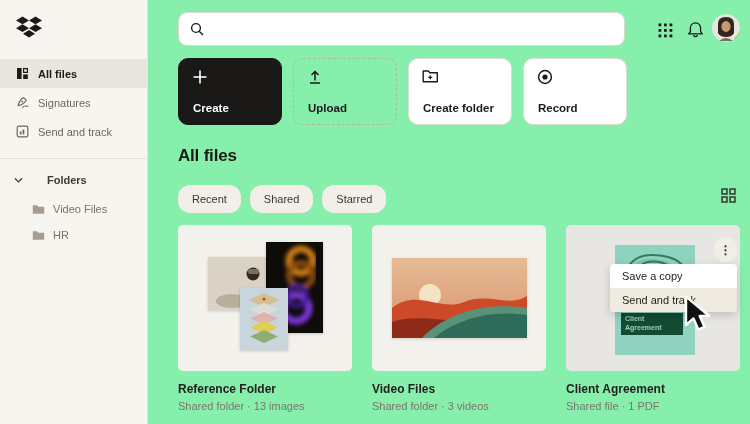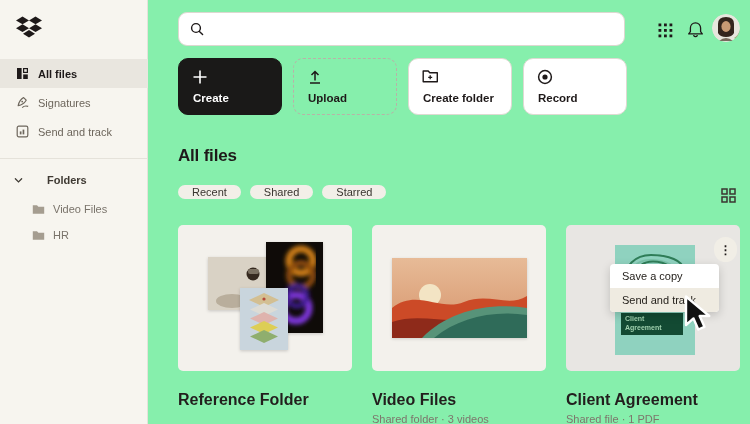--- a/index.html
+++ b/index.html
@@ -22,55 +22,55 @@
   
   .search { position:absolute; left:178px; top:12px; width:447px; height:34px; background:#ffffff; border:1px solid #dcd8d0; border-radius:9px; display:flex; align-items:center; padding:0 11px; gap:8px; }
   .search input { border:none; outline:none; flex:1; font-size:12px; background:transparent; font-family:inherit; color:#1e1919; }
   .top-icon { position:absolute; cursor:pointer; }
   .apps-icon { left:658px; top:23px; }
   .bell-icon { left:687px; top:21px; }
   .avatar { left:712px; top:14px; width:28px; height:28px; border-radius:50%; overflow:hidden; }
 
   
   .actions { position:absolute; left:178px; top:58px; display:flex; gap:11px; }
-  .action-btn { width:104px; height:57px; border-radius:10px; position:relative; cursor:pointer; background:#ffffff; border:1px solid #dedad2; }
+  .action-btn { width:104px; height:67px; border-radius:10px; position:relative; cursor:pointer; background:#ffffff; border:1px solid #dedad2; }
   .action-btn .a-icon { position:absolute; left:13px; top:10px; }
   .action-btn .a-label { position:absolute; left:14px; bottom:10px; font-size:11.5px; font-weight:700; color:#1e1919; }
   .action-btn.primary { background:#1a1918; border:1px solid #1a1918; }
   .action-btn.primary .a-label { color:#ffffff; }
   .action-btn.dashed { background:transparent; border:1px dashed #b9b2a7; }
 
   
   .page-title { position:absolute; left:178px; top:146px; font-size:17px; font-weight:700; color:#1e1919; letter-spacing:-.2px; }
   .filters { position:absolute; left:178px; top:185px; display:flex; gap:9px; }
-  .chip { height:14px; padding:4px 14px; border-radius:12px; background:#f2efe8; display:flex; align-items:center; font-size:11px; color:#39352f; cursor:pointer; }
+  .chip { height:28px; padding:4px 14px; border-radius:12px; background:#f2efe8; display:flex; align-items:center; font-size:11px; color:#39352f; cursor:pointer; }
   .view-toggle { position:absolute; left:721px; top:188px; cursor:pointer; }
 
   
   .cards { position:absolute; left:178px; top:225px; display:flex; gap:20px; }
   .card { width:174px; cursor:pointer; }
   .thumb { position:relative; width:174px; height:146px; background:#f3f1ec; border-radius:5px; overflow:hidden; }
   .card.hovered .thumb { background:#e8e6e3; }
-  .card-title { margin-top:20px; font-size:16px; font-weight:700; color:#221e1d; }
+  .card-title { margin-top:11px; font-size:12px; font-weight:700; color:#221e1d; }
   .card-meta { margin-top:4px; font-size:11px; color:#7d766c; }
 
   
   .ph { position:absolute; box-shadow:0 1px 3px rgba(0,0,0,.18); }
   .ph-a { left:30px; top:32px; width:78px; height:53px; background:#d9d2c5; }
   .ph-b { left:88px; top:17px; width:57px; height:91px; background:#0f0b08; }
   .ph-c { left:62px; top:63px; width:48px; height:62px; background:#c9d5dd; }
 
   
   .doc { position:absolute; left:49px; top:20px; width:80px; height:110px; background:#8fd2bf; }
   .doc-box { position:absolute; left:6px; top:68px; width:62px; height:22px; background:#134a33; color:#9fd0ae; font-size:7px; line-height:1.25; padding:2px 4px; font-weight:700; }
 
   
   .share-pill { position:absolute; left:655px; top:237px; width:56px; height:25px; background:#ffffff; border-radius:13px; box-shadow:0 1px 3px rgba(0,0,0,.16); display:flex; align-items:center; justify-content:center; font-size:11px; font-weight:700; color:#1e1919; cursor:pointer; z-index:5; }
   .more-pill { position:absolute; left:714px; top:237px; width:23px; height:25px; background:#f1eee6; border-radius:13px; display:flex; align-items:center; justify-content:center; cursor:pointer; z-index:5; }
-  .menu { position:absolute; left:610px; top:264px; width:109px; background:#ffffff; border-radius:4px; box-shadow:0 3px 10px rgba(0,0,0,.18); overflow:hidden; z-index:6; }
+  .menu { position:absolute; left:610px; top:264px; width:127px; background:#ffffff; border-radius:4px; box-shadow:0 3px 10px rgba(0,0,0,.18); overflow:hidden; z-index:6; }
   .menu-item { height:24px; display:flex; align-items:center; padding:0 12px; font-size:11px; color:#26221d; cursor:pointer; }
   .menu-item.highlighted { background:#efebe1; }
   .cursor { position:absolute; left:683px; top:295px; z-index:9; pointer-events:none; }
 </style>
 </head>
 <body>
 
 <div class="app">
 
   <aside class="sidebar">
@@ -257,20 +257,21 @@
             <polygon points="24,5 39,12 24,19 9,12" fill="#d3bf92"></polygon>
             <circle cx="24" cy="11" r="1.6" fill="#b5483a"></circle>
             <polygon points="24,15 38,21.5 24,28 10,21.5" fill="#dddcd5"></polygon>
             <polygon points="24,24 38,30.5 24,37 10,30.5" fill="#dfb3ad"></polygon>
             <polygon points="24,33 38,39.5 24,46 10,39.5" fill="#ddce55"></polygon>
             <polygon points="24,42 38,48.5 24,55 10,48.5" fill="#8fae6e"></polygon>
           </svg>
         </div>
       </div>
       <div class="card-title">Reference Folder</div>
+      <div class="card-meta">Shared folder · 13 images</div>
     </div>
 
     <div class="card">
       <div class="thumb">
         <svg style="position:absolute;left:20px;top:33px;box-shadow:0 1px 3px rgba(0,0,0,.15);" width="135" height="80" viewBox="0 0 135 80">
           <defs>
             <linearGradient id="sky" x1="0" y1="0" x2="0" y2="1">
               <stop offset="0" stop-color="#e7bb97"></stop>
                 <stop offset="1" stop-color="#d6926a"></stop>
             </linearGradient>

